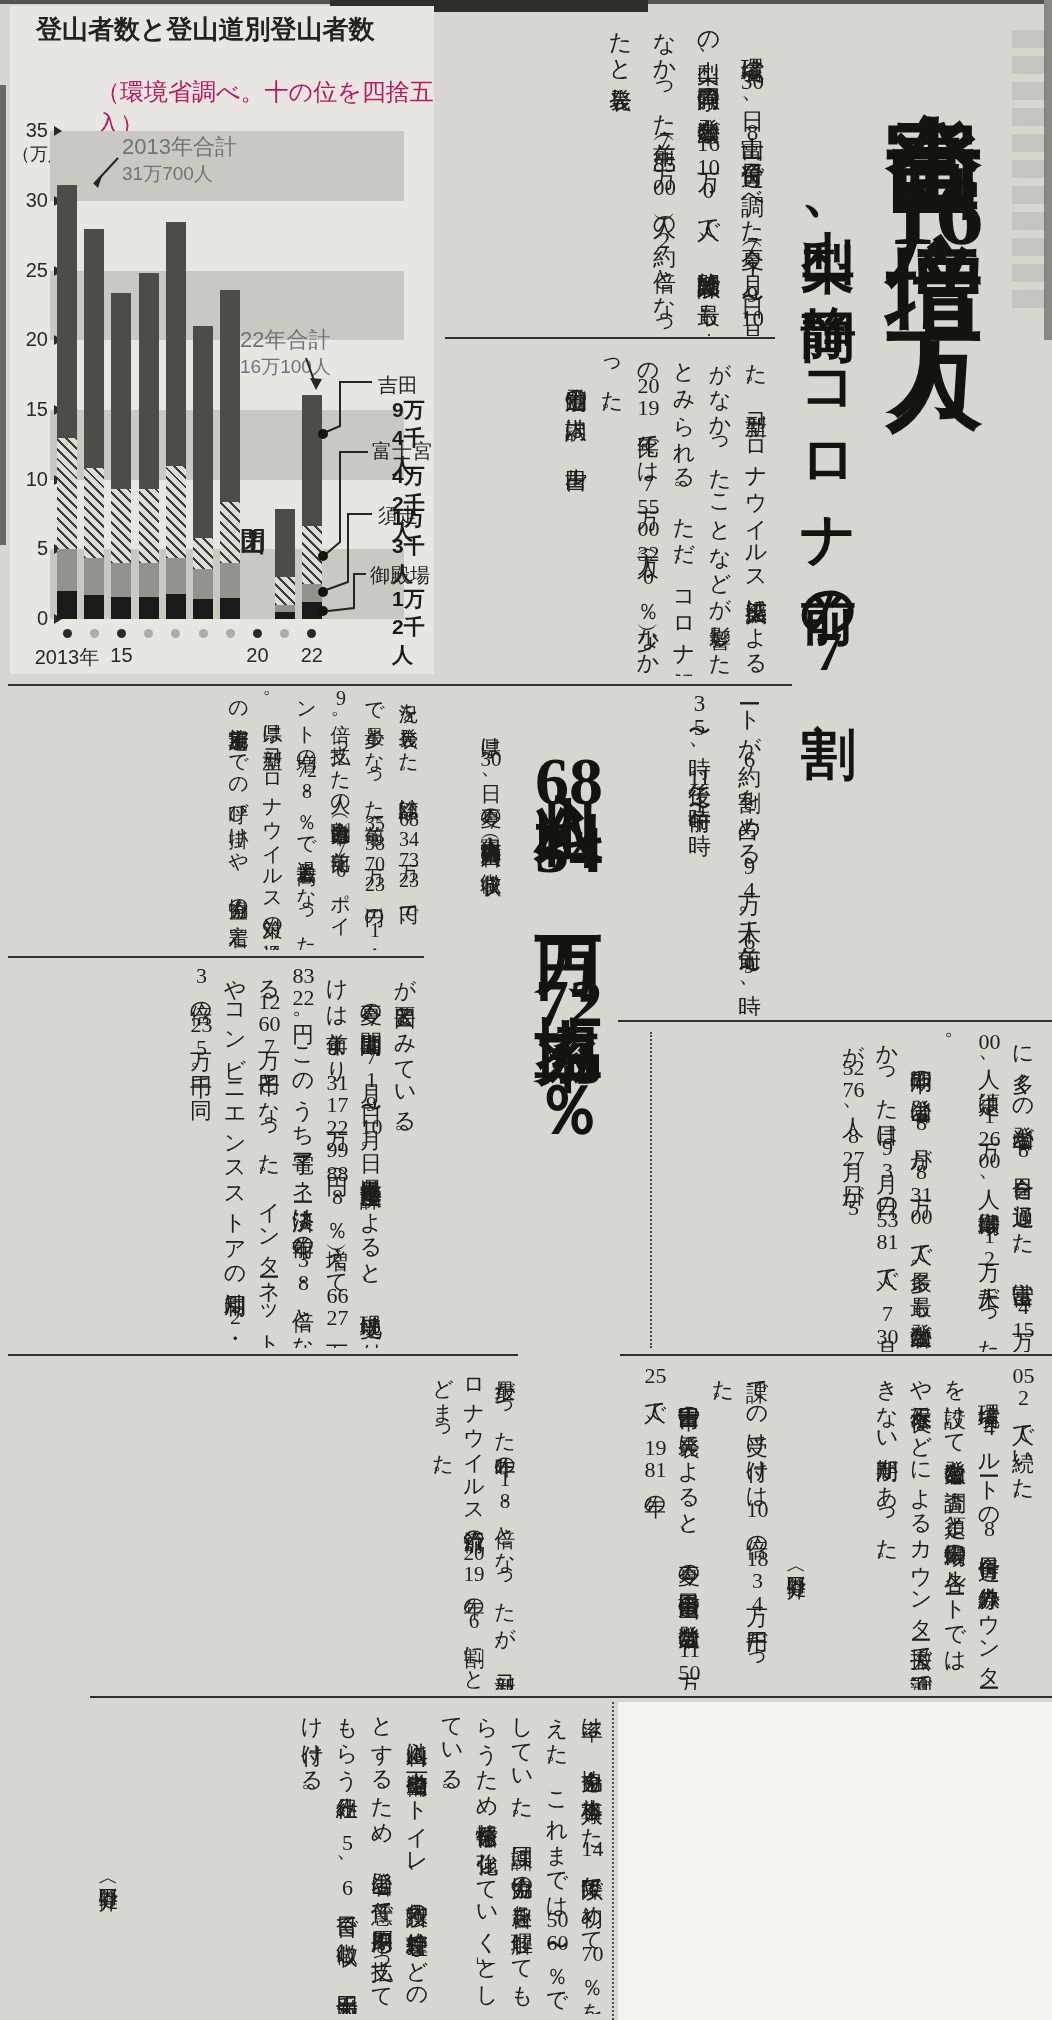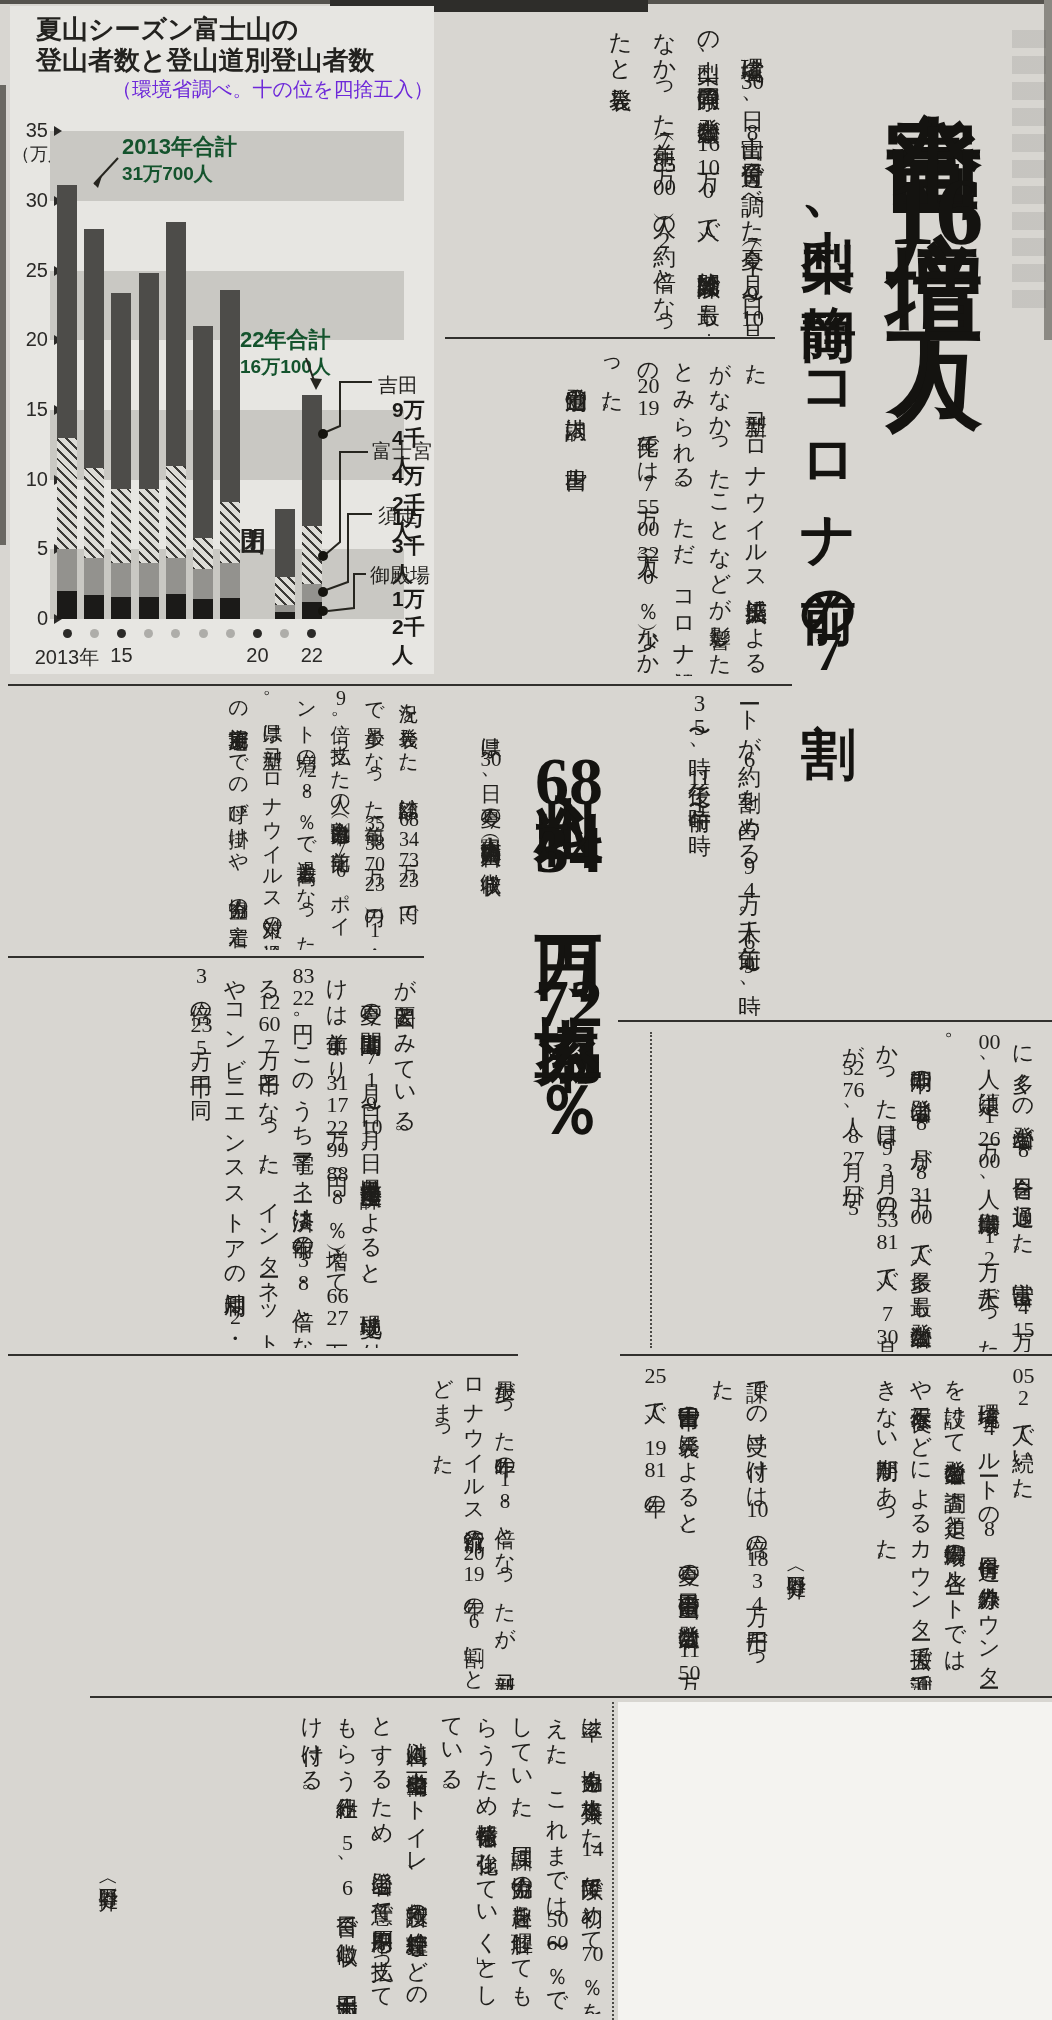--- a/index.html
+++ b/index.html
@@ -30,52 +30,51 @@
   .bD,.bF,.bI1{font-size:22px;line-height:34px;}
   .bG0{font-size:21px;line-height:38px;}
   .bG{font-size:20px;line-height:34px;}
   .bH{font-size:22px;line-height:34px;}
   .bI2{font-size:21px;line-height:31px;}
   .bJ{font-size:22px;line-height:35px;}
   
   .chart-box{position:absolute;left:10px;top:6px;width:424px;height:668px;background:#e7e6e2;
              font-family:"Liberation Sans","DejaVu Sans",sans-serif;}
   .chart-title{position:absolute;left:26px;top:8px;font-size:26px;line-height:31px;font-weight:bold;color:#23221f;}
-  .chart-note{position:absolute;left:86px;top:70px;font-size:20px;color:#6d28d9;margin-left:16px;}
+  .chart-note{position:absolute;left:86px;top:70px;font-size:24px;color:#be185d;}
   .band{position:absolute;left:40px;width:354px;background:#c9c8c3;}
   .ytick{position:absolute;left:2px;width:36px;text-align:right;font-size:20px;color:#2a2927;}
   .yarrow{position:absolute;left:44px;width:0;height:0;border-top:5px solid transparent;border-bottom:5px solid transparent;border-left:8px solid #2a2927;}
   .yunit{position:absolute;left:2px;top:136px;font-size:18px;color:#2a2927;}
   .seg{position:absolute;}
   .seg.hatch{background:repeating-linear-gradient(45deg,#3c3b38 0 2px,#dddcd7 2px 7px);}
   .dot{position:absolute;width:9px;height:9px;border-radius:50%;}
   .xlab{position:absolute;top:638px;width:72px;text-align:center;font-size:20px;color:#2a2927;}
   .closed{position:absolute;width:26px;font-size:25px;font-weight:bold;writing-mode:vertical-rl;text-orientation:upright;color:#23221f;}
-  .ann{position:absolute;font-weight:bold;color:#14532d;}
+  .ann{position:absolute;font-weight:normal;color:#737373;}
   .ann .l1{font-size:22px;line-height:26px;}
   .ann .l2{font-size:19px;line-height:27px;}
   .co-name{position:absolute;font-size:20px;color:#23221f;}
   .co-val{position:absolute;font-size:21px;font-weight:bold;color:#1b1a17;margin-left:36px;}
   .overlay{position:absolute;left:0;top:0;pointer-events:none;}
   .white-patch{position:absolute;background:#f4f3f0;}
 </style>
 </head>
 <body>
 
 <div class="page">
 
   <div class="edge-top"></div>
   <div class="edge-top2"></div>
   <div class="edge-left"></div>
   <div class="edge-right"></div>
   <div class="ghost" style="left:1012px;top:30px;width:34px;height:280px;"></div>
 
   <section class="chart-box">
     <div class="chart-title">
-      <div>夏山シーズン富士山の</div>
       <div>登山者数と登山道別登山者数</div>
     </div>
     <div class="chart-note">（環境省調べ。十の位を四捨五入）</div>
     <div class="yunit">（万人）</div>
     <div id="plot">
         <div class="band" style="top: 543.3px; height: 69.7px;"></div>
         <div class="band" style="top: 403.9px; height: 69.7px;"></div>
         <div class="band" style="top: 264.5px; height: 69.7px;"></div>
         <div class="band" style="top: 125.1px; height: 69.7px;"></div>
         <div class="ytick" style="top: 601px;">0</div>

